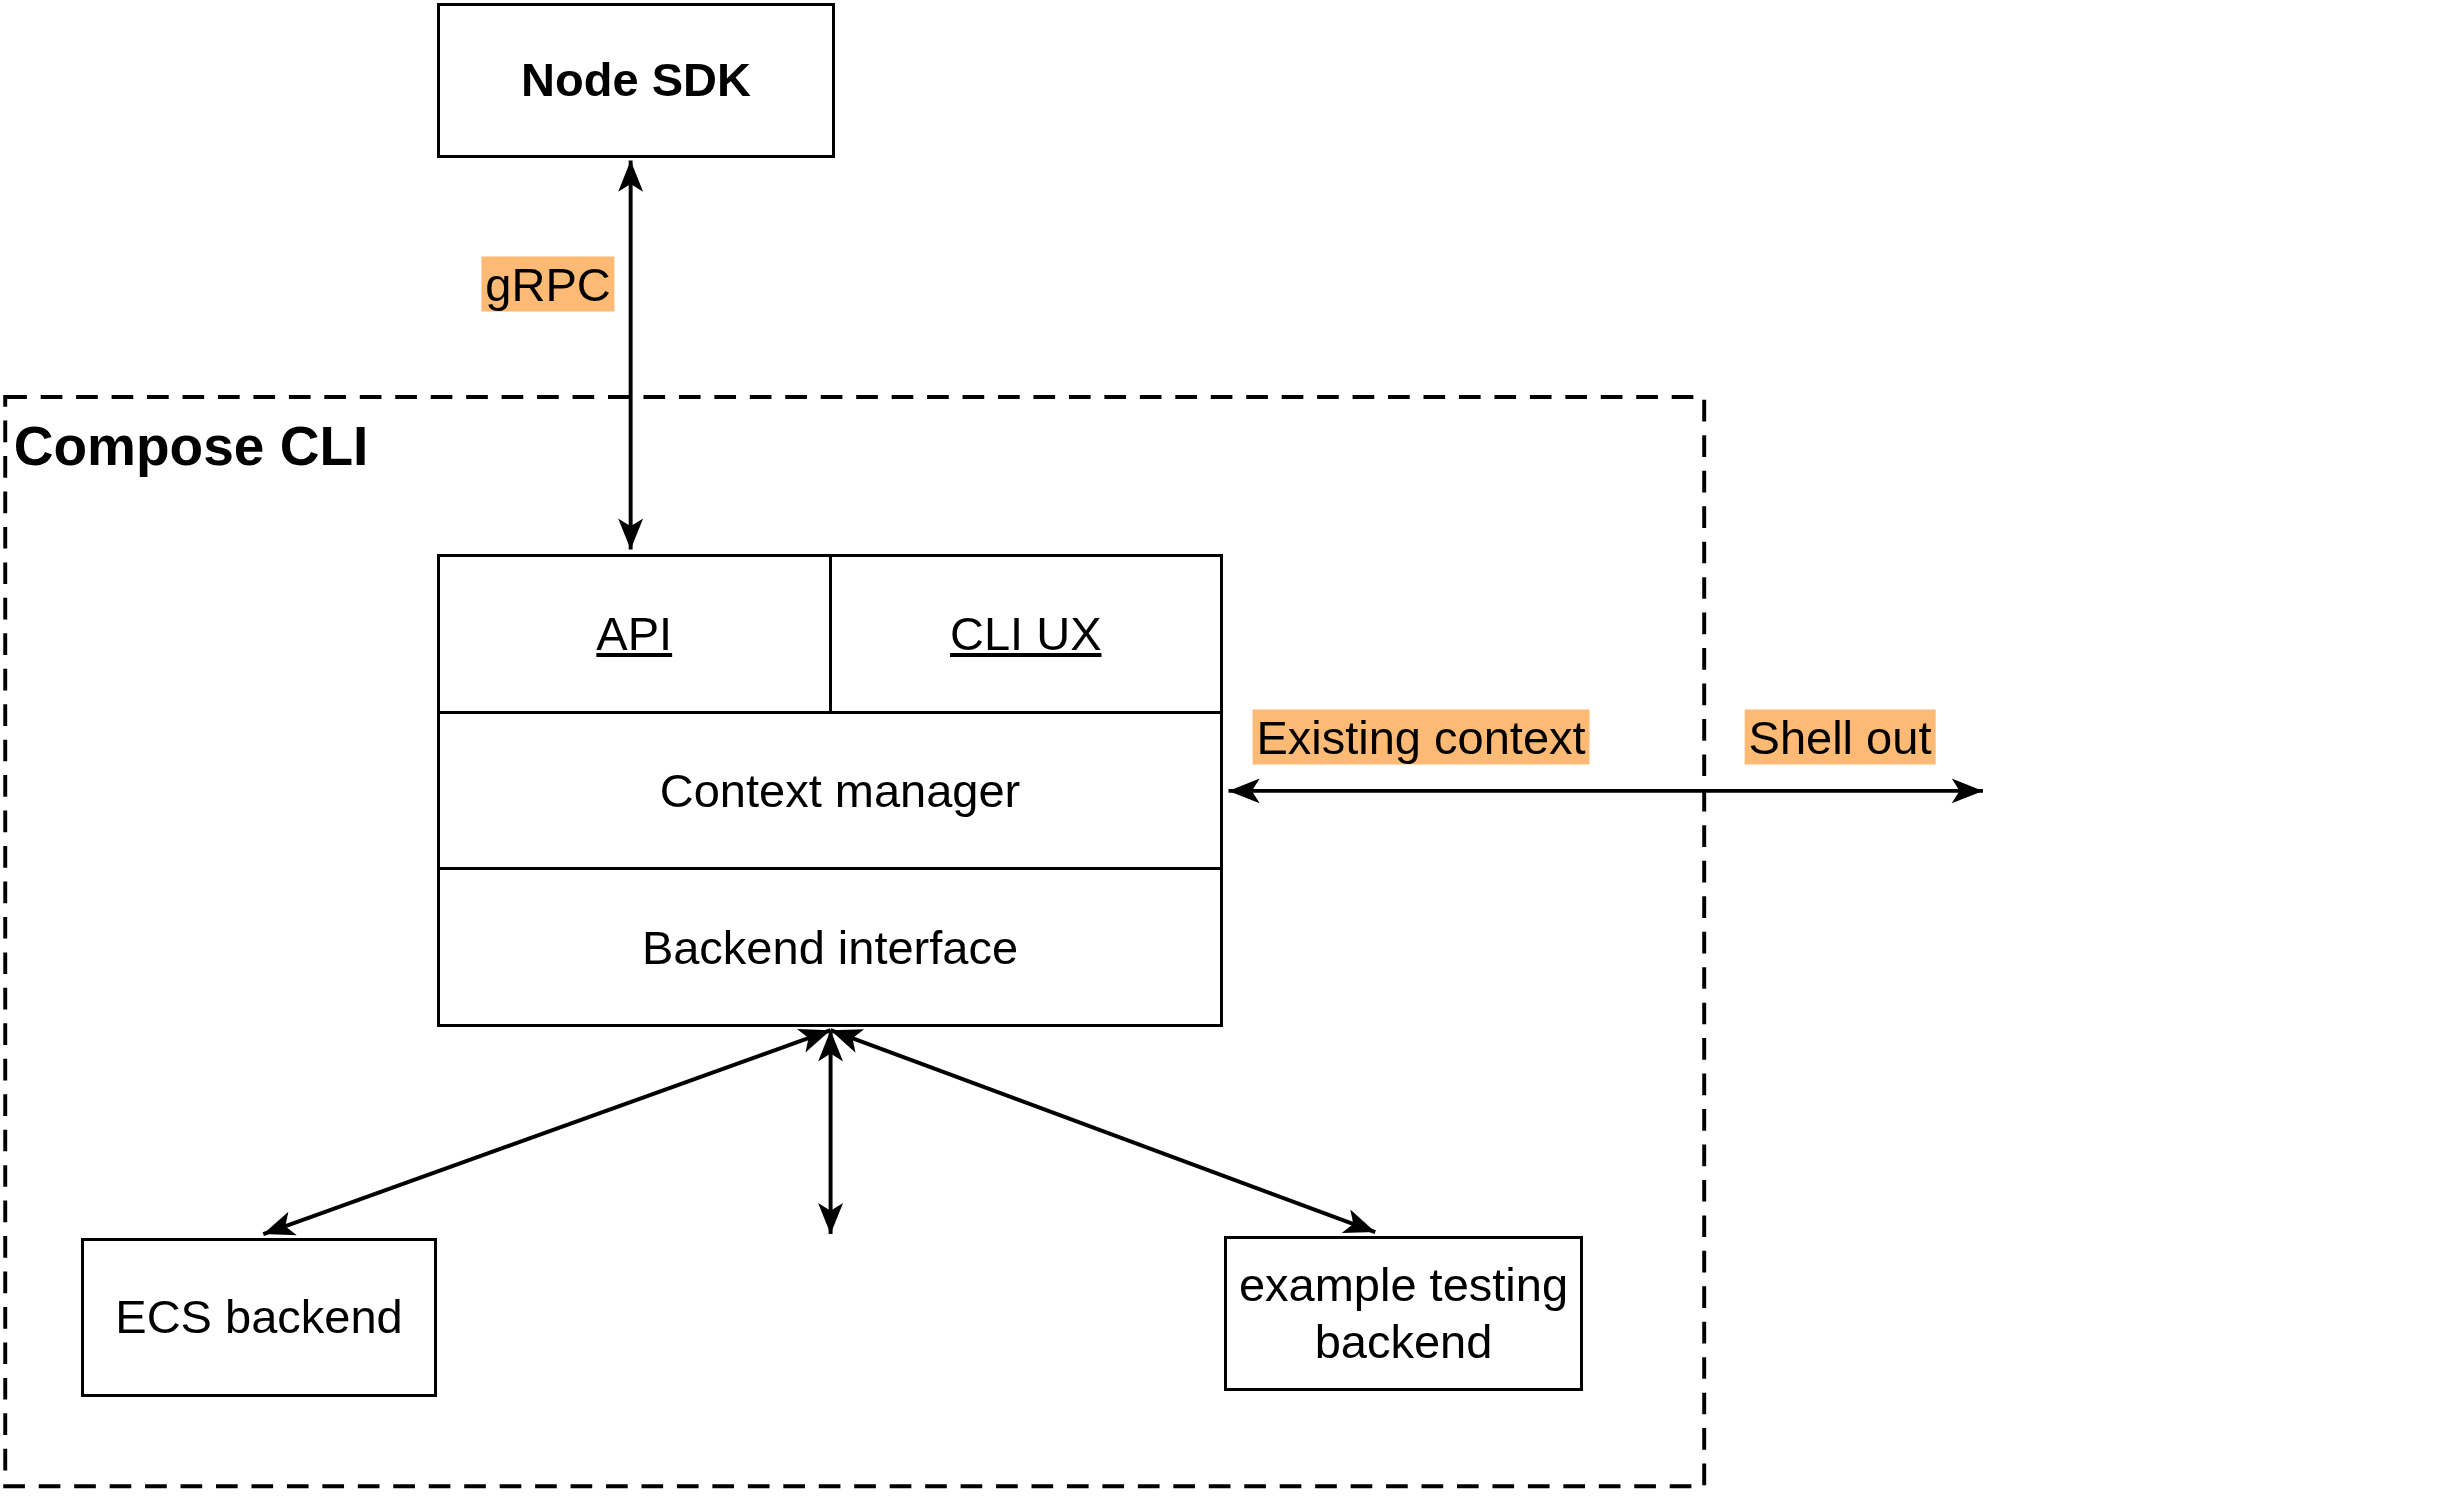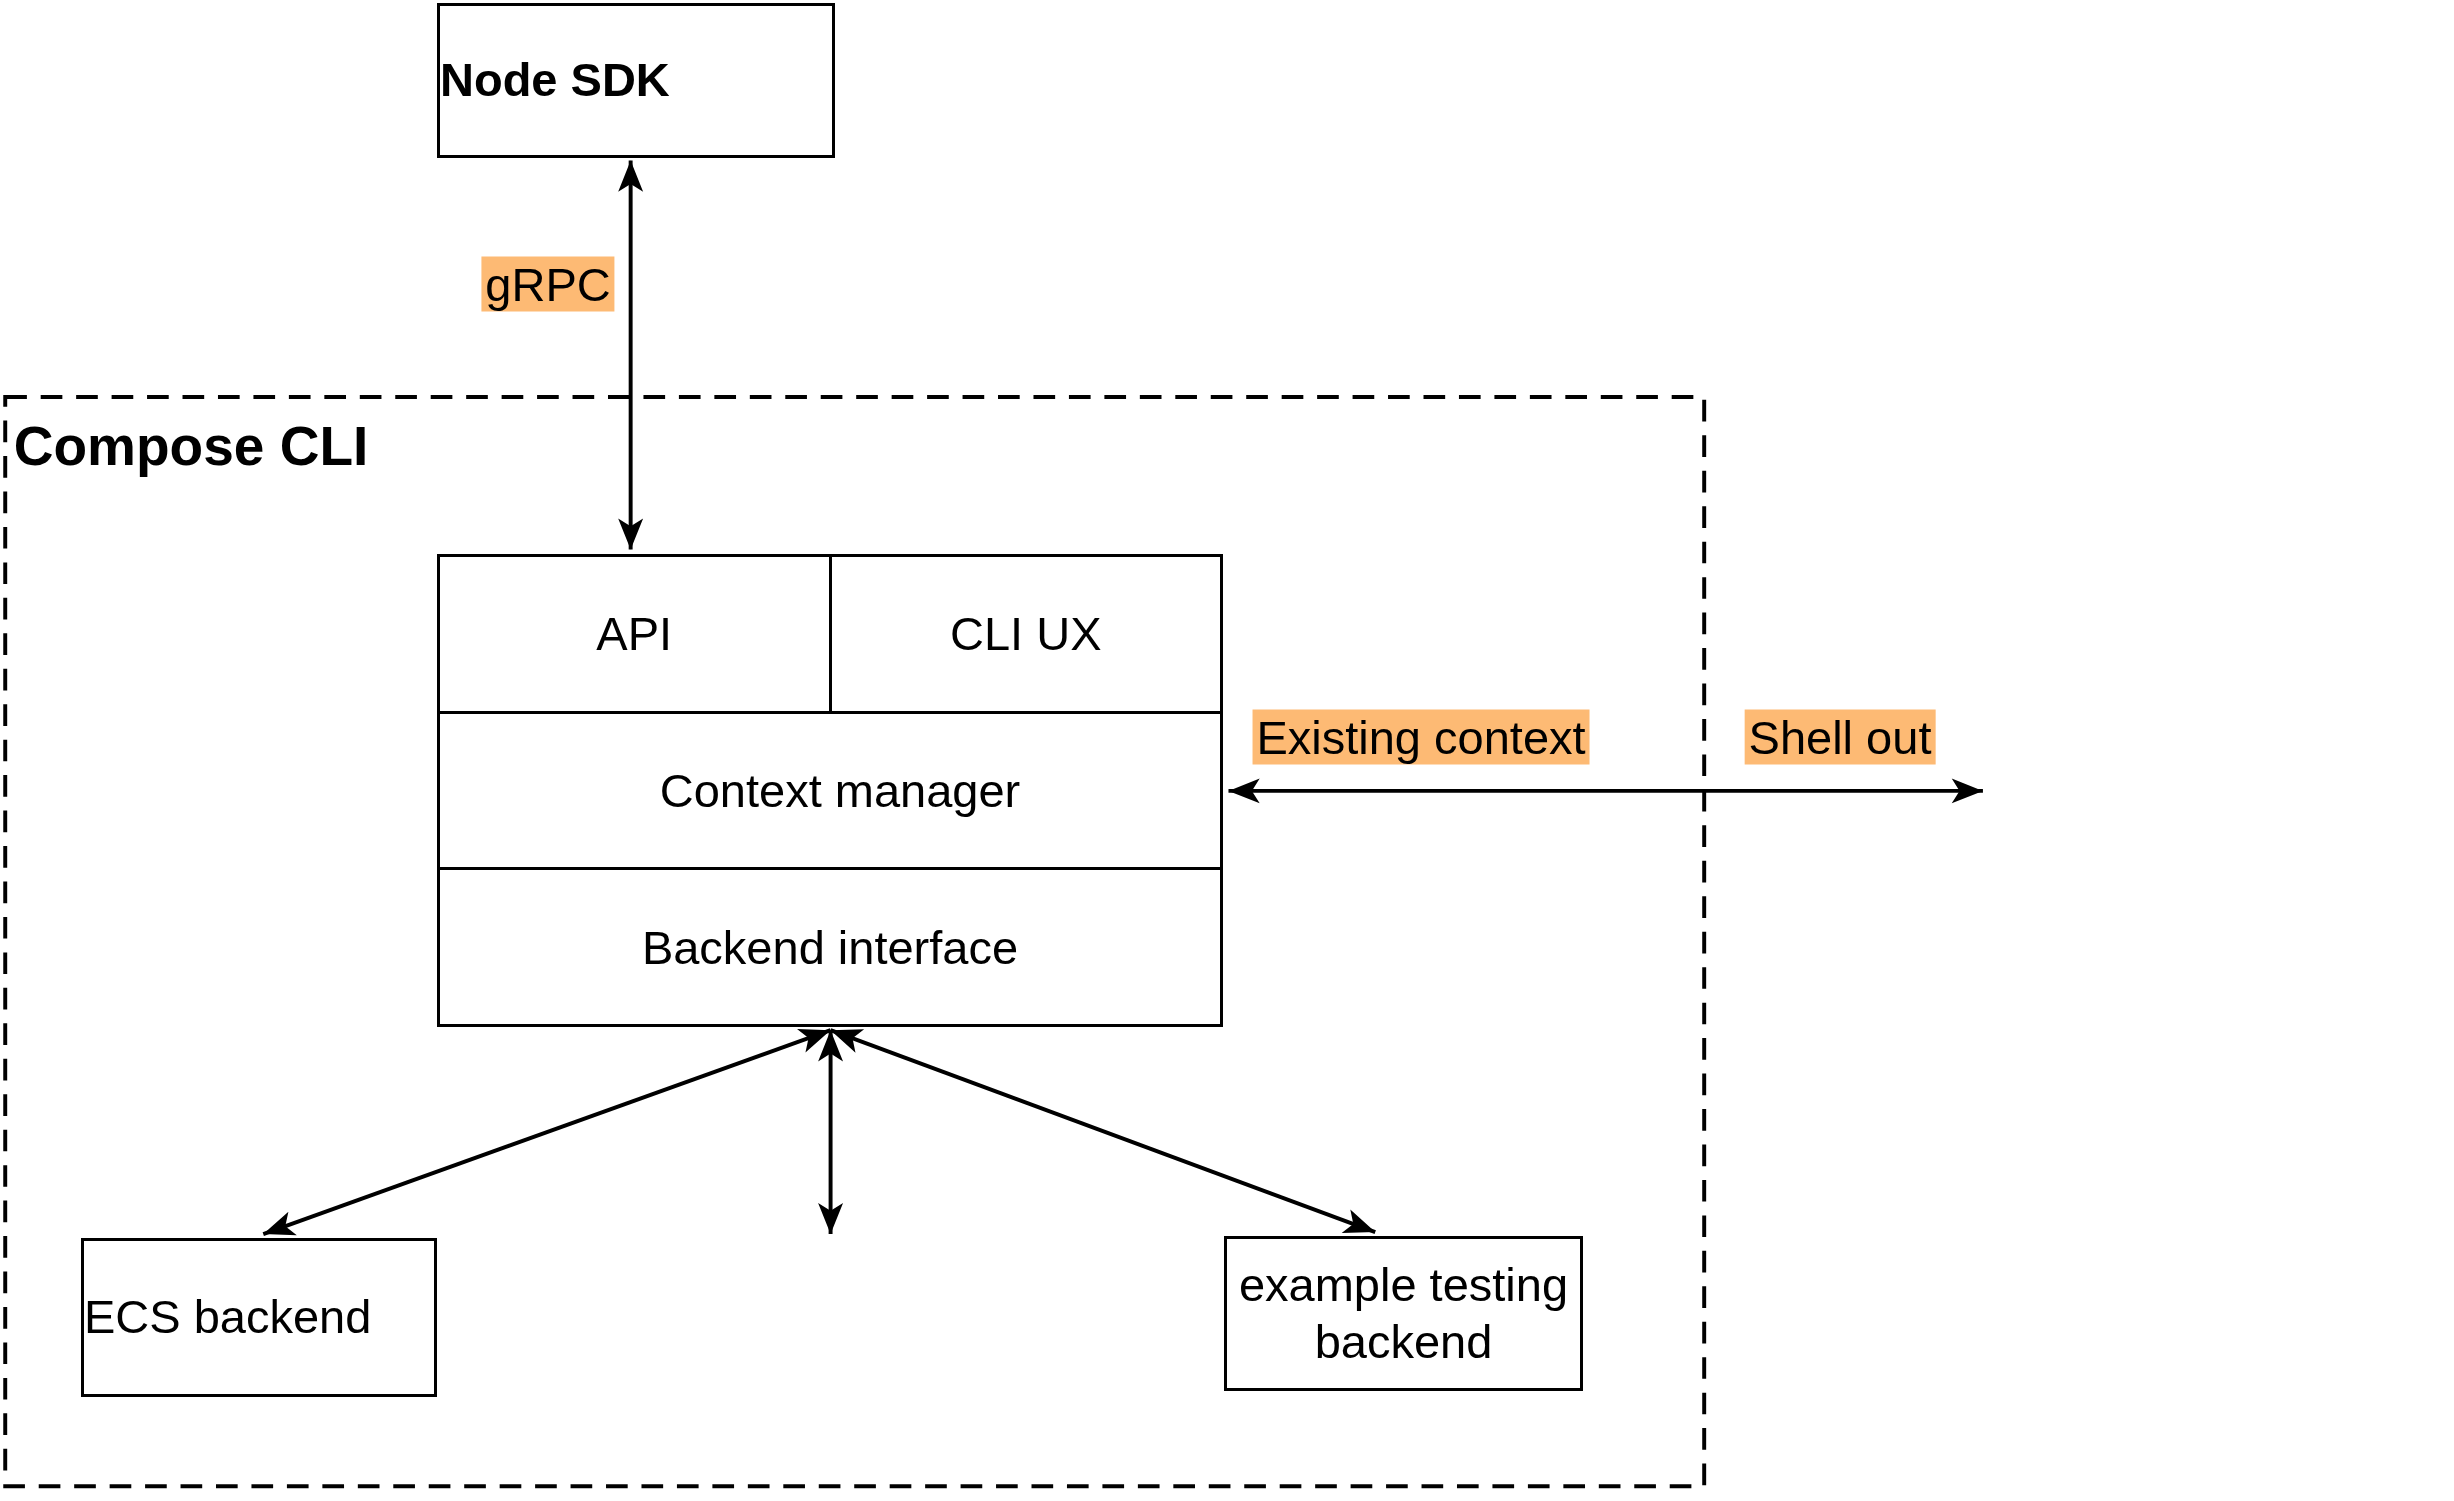--- a/index.html
+++ b/index.html
@@ -24,20 +24,21 @@
     height: 1501px;
     pointer-events: none;
   }
   .node-box {
     position: absolute;
     box-sizing: border-box;
     border: 3.9px solid #000000;
     background: #ffffff;
     display: flex;
     align-items: center;
+    justify-content: center;
     text-align: center;
     font-size: 47px;
     line-height: 1.2;
   }
   .bold { font-weight: bold; }
   
   .stack {
     position: absolute;
     left: 437px;
     top: 554px;
@@ -53,20 +54,21 @@
   .stack .row-top {
     flex: 1;
     display: flex;
     border-bottom: 3.9px solid #000000;
   }
   .stack .cell {
     flex: 1;
     display: flex;
     align-items: center;
     justify-content: center;
+    text-decoration: underline;
   }
   .stack .cell-left { border-right: 3.9px solid #000000; }
   .stack .row-mid {
     flex: 1;
     border-bottom: 3.9px solid #000000;
     display: flex;
     align-items: center;
     justify-content: center;
     padding-left: 20px;
   }

